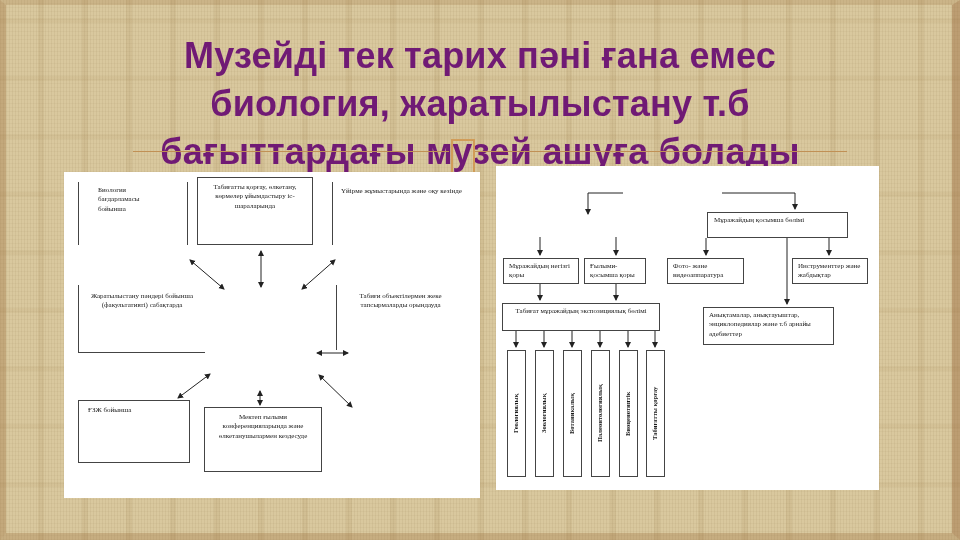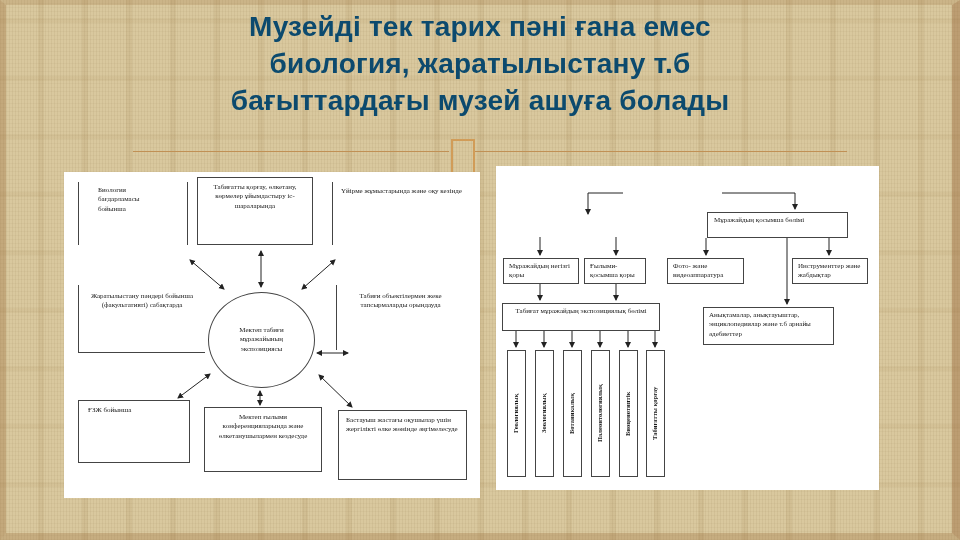--- a/index.html
+++ b/index.html
@@ -11,22 +11,22 @@
       repeating-linear-gradient(90deg, rgba(120,95,50,0.08) 0 1px, transparent 1px 3px),
       repeating-linear-gradient(0deg, rgba(120,95,50,0.05) 0 1px, transparent 1px 4px),
       repeating-linear-gradient(90deg, transparent 0 38px, rgba(140,105,50,0.10) 38px 44px),
       repeating-linear-gradient(0deg, transparent 0 53px, rgba(150,115,60,0.08) 53px 58px);
   }
   .frame{position:absolute;inset:0;pointer-events:none;
     border-left:6px solid rgba(154,110,60,0.35);
     border-right:8px solid rgba(150,100,55,0.42);
     border-top:5px solid rgba(154,110,60,0.22);
     border-bottom:7px solid rgba(154,110,60,0.30);}
-  .title{position:absolute;left:0;top:8px;width:100%;text-align:center;
-    font-weight:bold;font-size:28px;line-height:1.33;color:#0c4a6e;letter-spacing:0.2px;}
+  .title{position:absolute;left:0;top:32px;width:100%;text-align:center;
+    font-weight:bold;font-size:36px;line-height:1.33;color:#701a75;letter-spacing:0.2px;}
   .rule{position:absolute;top:151px;height:1px;background:#c09055;}
   .rule-left{left:133px;width:316px;}
   .rule-right{left:474px;width:373px;}
   .ornament{position:absolute;left:451px;top:139px;width:20px;height:45px;
     border:2px solid #d19c58;background:transparent;}
 
   .panel{position:absolute;background:#ffffff;}
   .panel-left{left:64px;top:172px;width:416px;height:326px;}
   .panel-right{left:496px;top:166px;width:383px;height:324px;}
 
@@ -98,31 +98,25 @@
   </div>
   <div class="sp-node sp-tr">
     <span>Үйірме жұмыстарында және оқу кезінде</span>
   </div>
   <div class="sp-node sp-ml">
     <span>Жаратылыстану пәндері бойынша (факультативті) сабақтарда</span>
   </div>
   <div class="sp-node sp-mr">
     <span>Табиғи объектілермен жеке тапсырмаларды орындауда</span>
   </div>
-  <div class="sp-node sp-el">
-    <span>Мектеп табиғи мұражайының экспозициясы</span>
-  </div>
   <div class="sp-node sp-bl">
     <span>ҒЗЖ бойынша</span>
   </div>
   <div class="sp-node sp-bc">
     <span>Мектеп ғылыми конференцияларында және өлкетанушылармен кездесуде</span>
-  </div>
-  <div class="sp-node sp-br">
-    <span>Бастауыш жастағы оқушылар үшін жергілікті өлке жөнінде әңгімелесуде</span>
   </div>
 </div>
 
 <div class="panel panel-right dg">
   <svg class="overlay" width="383" height="324">
     <defs>
       <marker id="arrB" markerWidth="7" markerHeight="7" refX="5" refY="3" orient="auto">
         <path d="M0,0 L6,3 L0,6 z" fill="#222"></path>
       </marker>
     </defs>

